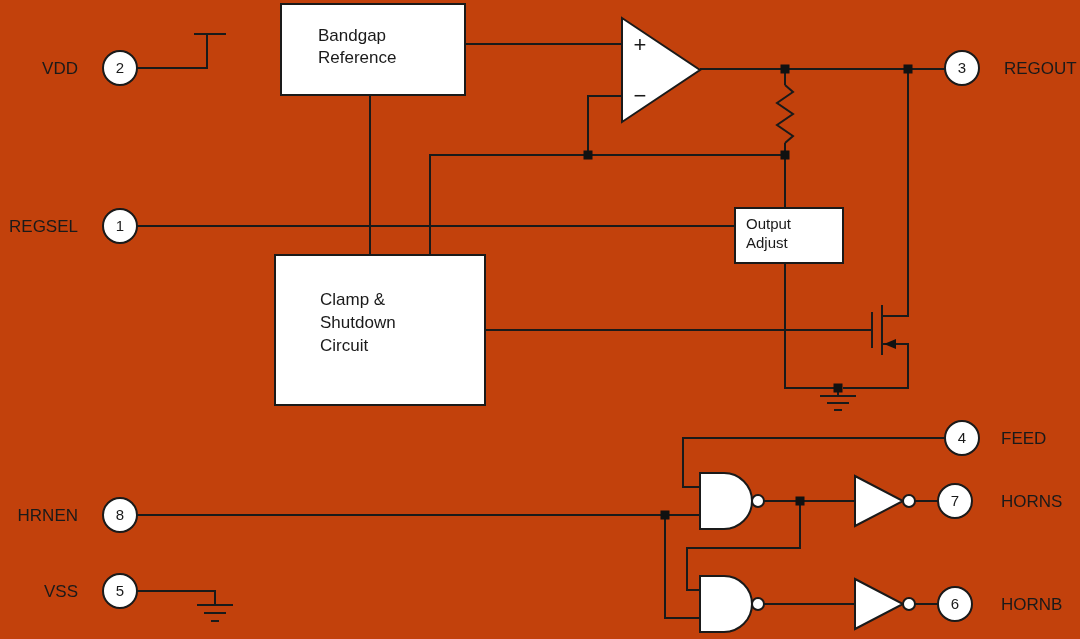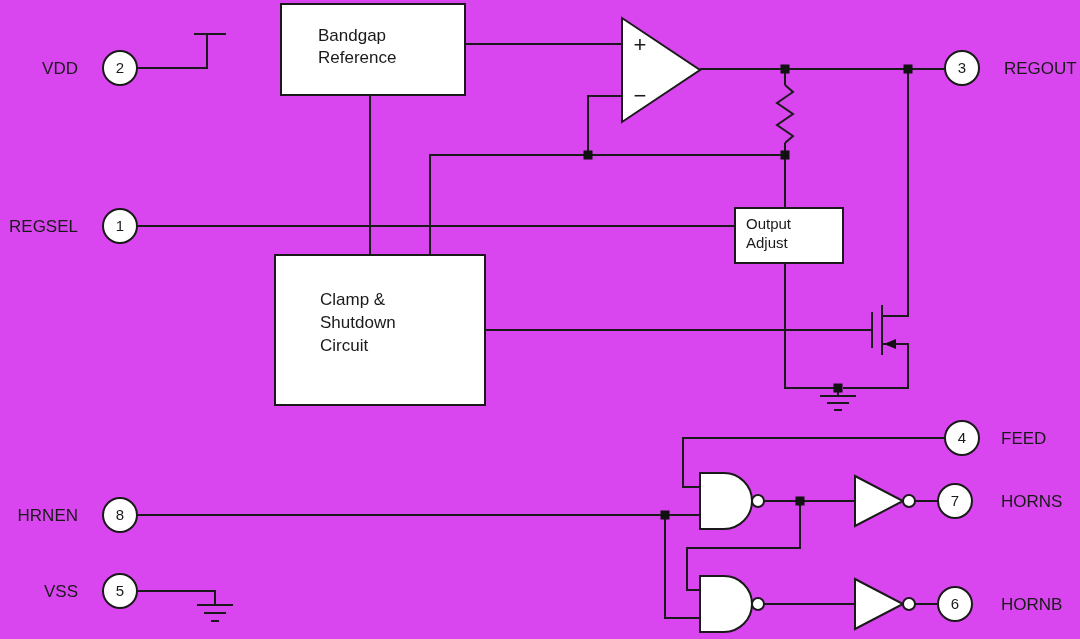--- a/index.html
+++ b/index.html
@@ -1,16 +1,16 @@
 <!DOCTYPE html>
 <html><head>
 <meta charset="utf-8">
 <style>
   html,body{margin:0;padding:0;background:#ffffff;}
-  .stage{position:relative;width:1080px;height:639px;background:#d946ef;overflow:hidden;
+  .stage{position:relative;width:1080px;height:639px;background:#c2410c;overflow:hidden;
          font-family:"Liberation Sans", sans-serif;}
   svg text{fill:#1a1a1a;font-family:"Liberation Sans", sans-serif;}
   .wire{stroke:#1a1a1a;stroke-width:2;fill:none;}
   .shape{stroke:#1a1a1a;stroke-width:2;fill:#ffffff;}
   .junction{fill:#111111;stroke:none;}
   .pinlabel{font-size:17px;}
   .pinnum{font-size:15px;text-anchor:middle;}
   .blocktext{font-size:17px;}
   .smalltext{font-size:15px;}
   .opsign{font-size:22px;text-anchor:middle;}

